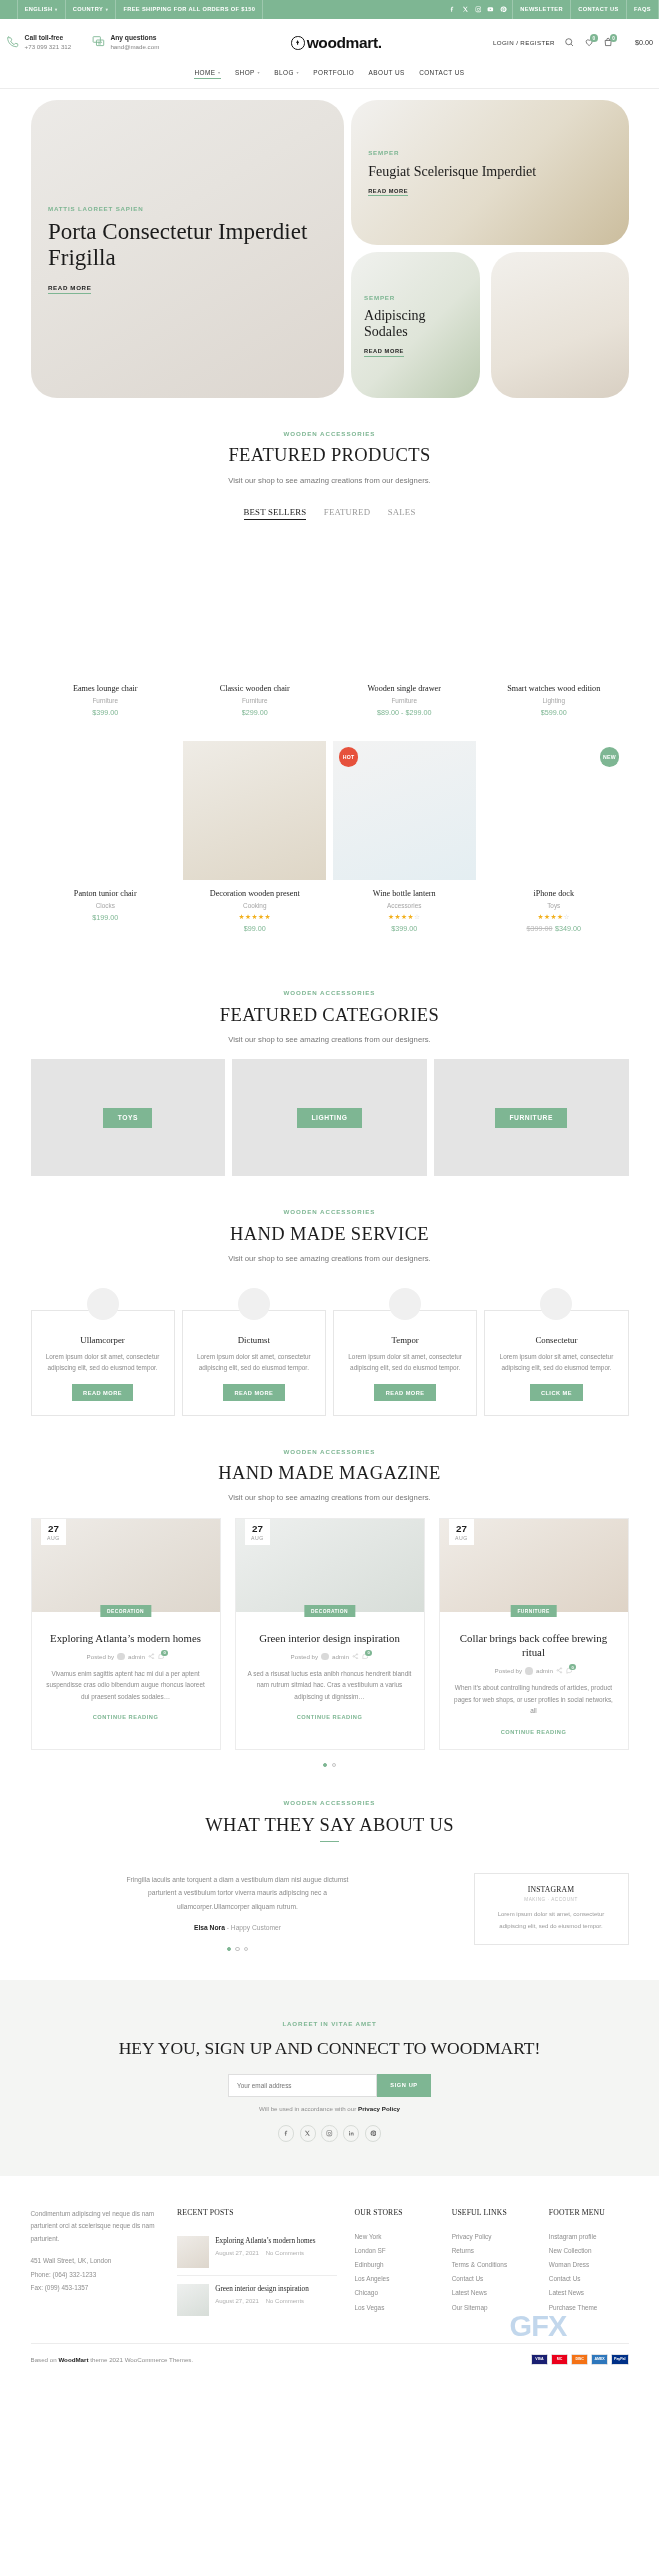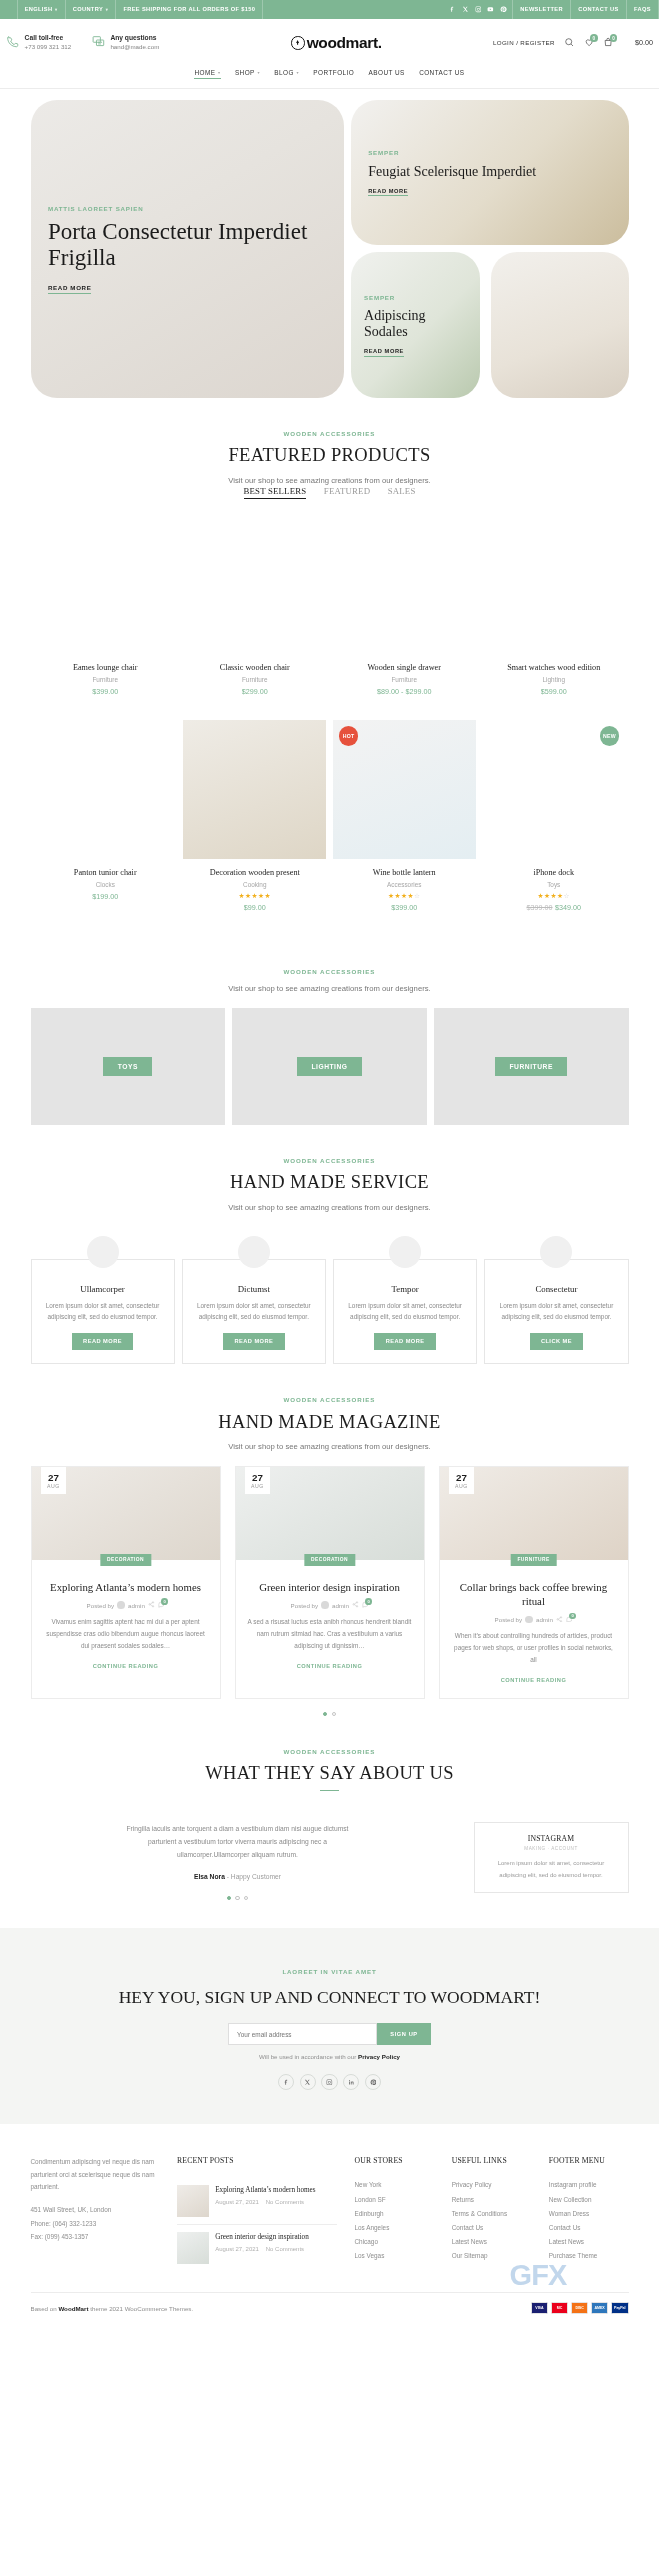--- a/index.html
+++ b/index.html
@@ -123,21 +123,21 @@
   .sec-sub {
     color: #7eb693; font-size: 6.2px; letter-spacing: .15em;
     text-transform: uppercase; font-weight: 700; margin-bottom: 8.2px;
   }
   .sec-title {
     font-size: 18.5px; letter-spacing: .02em; color: #1d1d1d;
     text-transform: uppercase; font-weight: 400; margin-bottom: 9.3px;
   }
   .sec-desc { font-size: 7.7px; color: #777; }
 
-  .tabs { display: flex; justify-content: center; gap: 17.5px; margin-top: 1px; }
+  .tabs { display: flex; justify-content: center; gap: 17.5px; margin-top: 22px; }
   .tabs span {
     font-size: 8.8px; letter-spacing: .02em; text-transform: uppercase; color: #9b9b9b;
     padding-bottom: 2.6px;
   }
   .tabs span.active { color: #1d1d1d; border-bottom: 1px solid #1d1d1d; }
 
   
   .products { display: flex; flex-wrap: wrap; }
   .product { width: 25%; padding: 0 3.1px 24px; text-align: center; position: relative; }
   .p-img {
@@ -552,20 +552,21 @@
       <div class="p-cat">Toys</div>
       <div class="stars">★★★★<span class="off">☆</span></div>
       <div class="p-price">
         <span class="old">$399.00</span><span>$349.00</span>
       </div>
     </div>
   </div>
 
   <div class="sec-head">
     <div class="sec-sub">WOODEN ACCESSORIES</div>
+    <div class="sec-title serif">FEATURED CATEGORIES</div>
     <div class="sec-desc">Visit our shop to see amazing creations from our designers.</div>
   </div>
   <div class="cats">
     <div class="cat">
       <span class="cat-btn">TOYS</span>
     </div>
     <div class="cat">
       <span class="cat-btn">LIGHTING</span>
     </div>
     <div class="cat">

